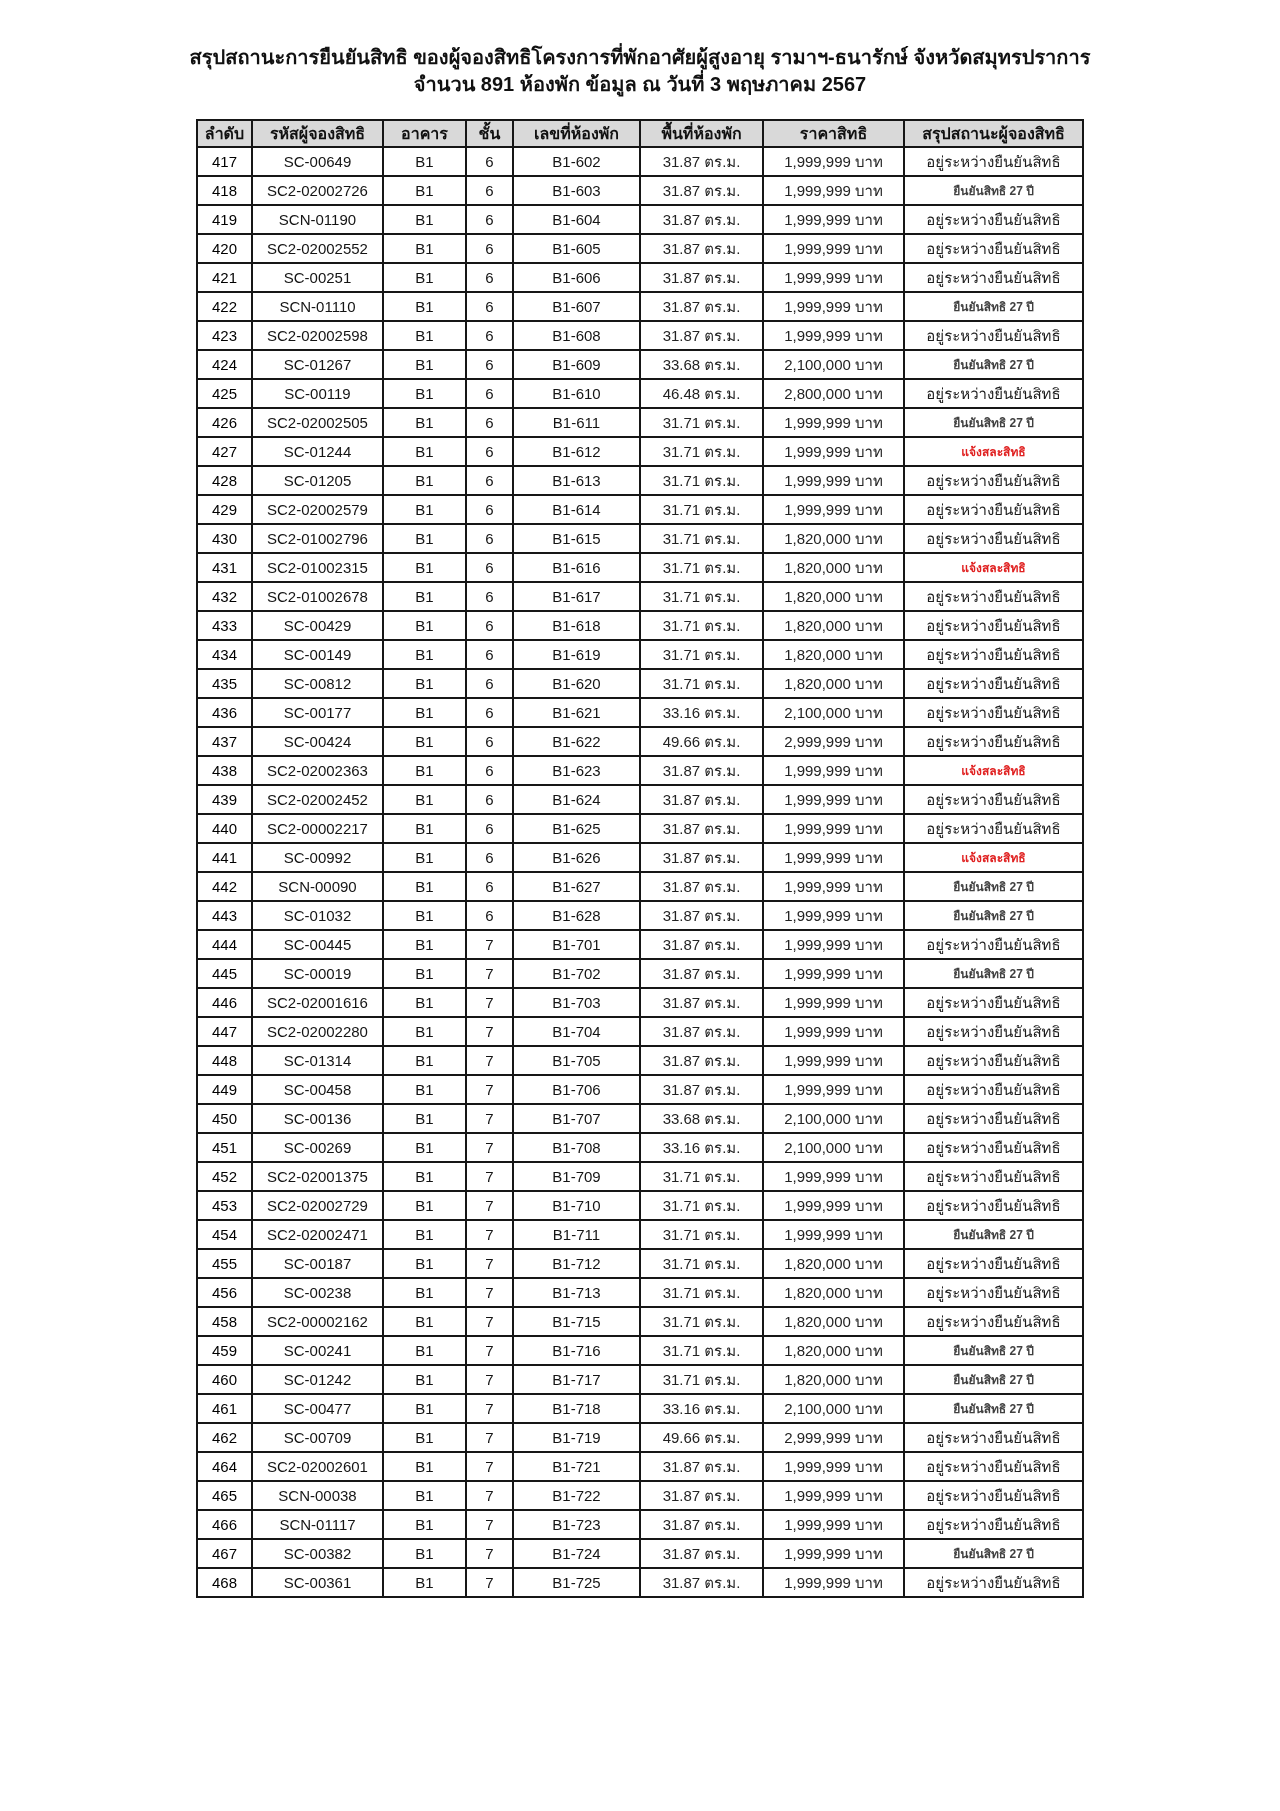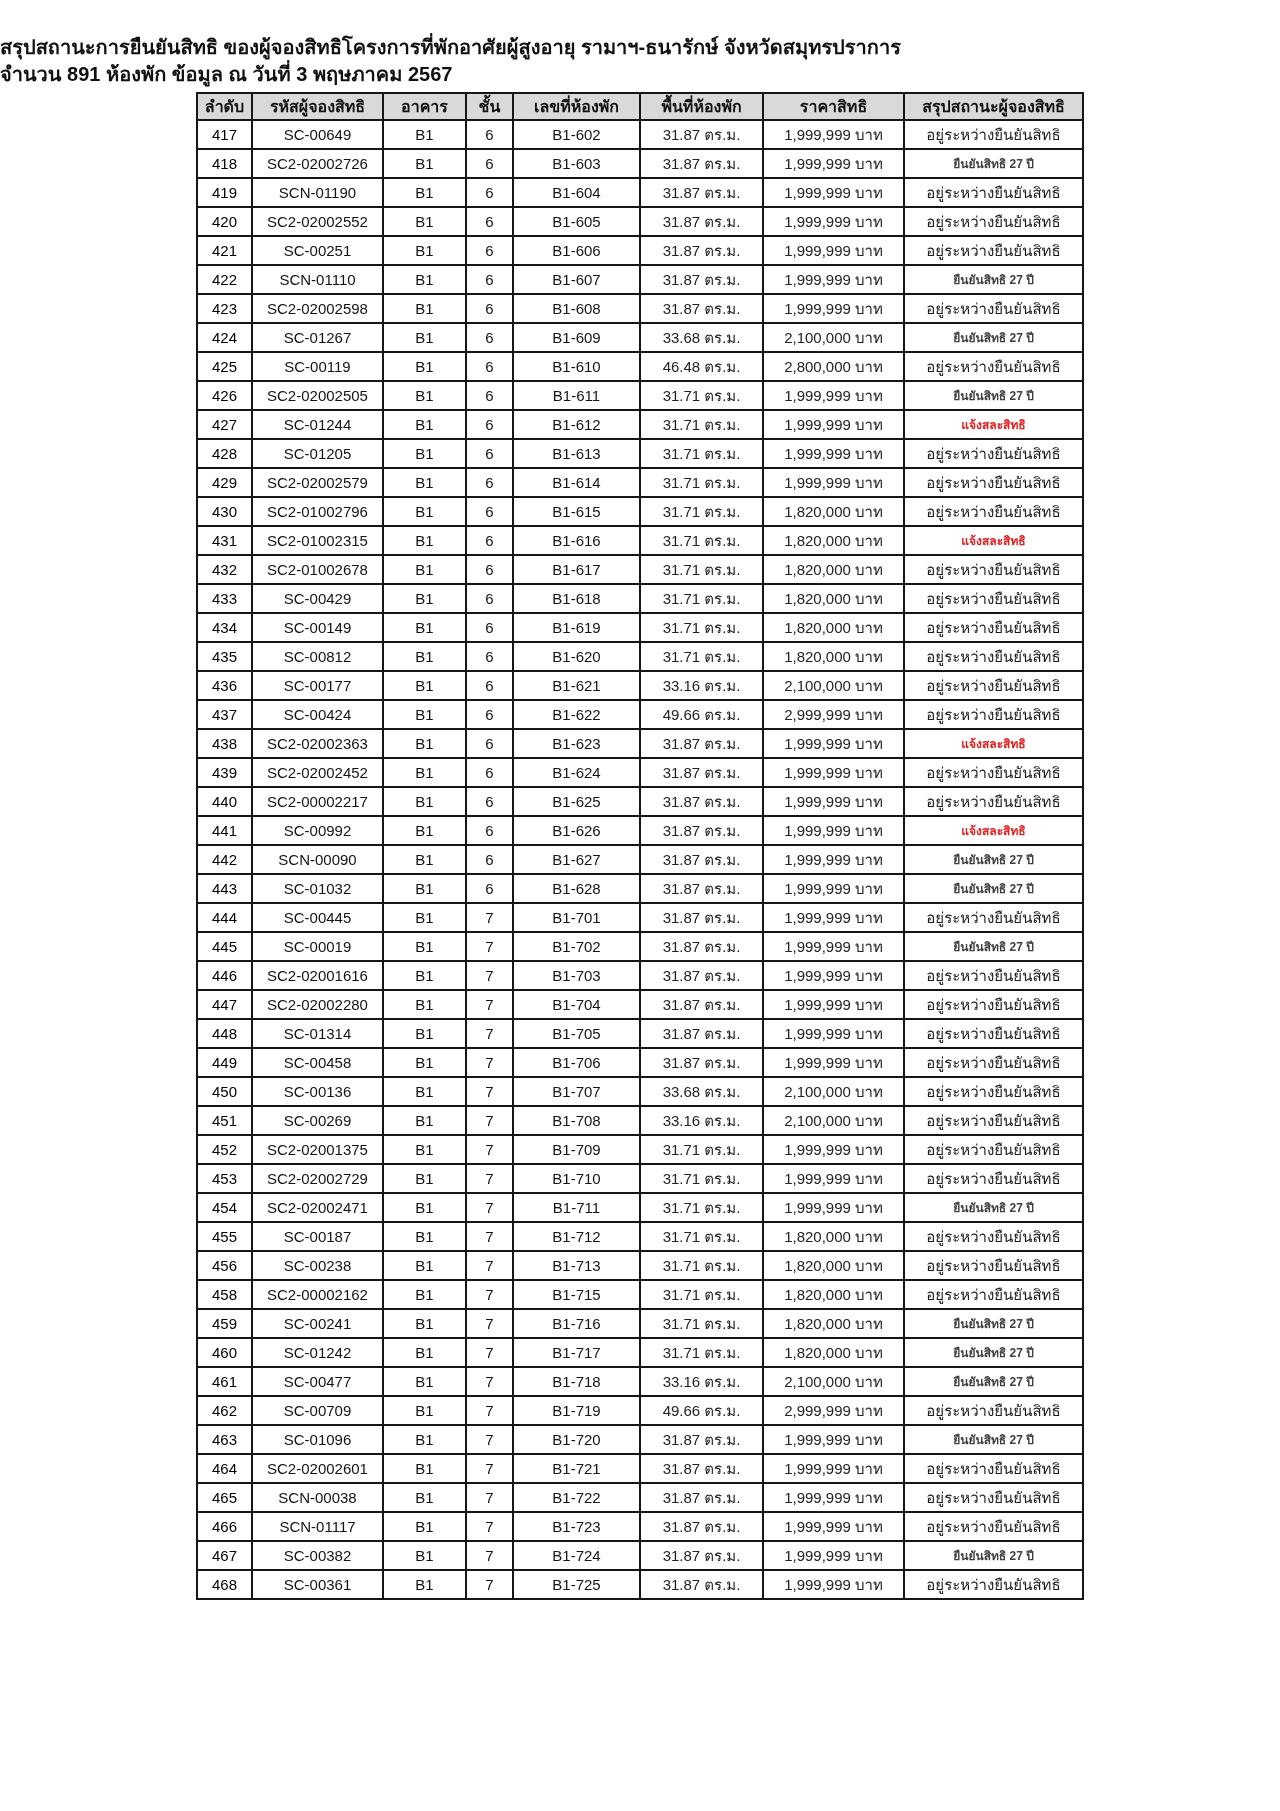--- a/index.html
+++ b/index.html
@@ -5,31 +5,32 @@
   * { margin: 0; padding: 0; box-sizing: border-box; }
   html, body { background: #ffffff; }
   body {
     width: 1280px;
     height: 1811px;
     position: relative;
     font-family: "Liberation Sans", sans-serif;
     color: #111111;
   }
   .doc-header {
-    padding-top: 34px;
+    padding-top: 44px;
+    text-align: center;
   }
   .doc-title, .doc-subtitle {
     font-size: 20px;
     font-weight: bold;
     line-height: 27px;
     color: #111111;
   }
   table.rights-table {
     width: 886px;
-    margin: 4px auto 0 auto;
+    margin: 21px auto 0 auto;
     border-collapse: collapse;
     table-layout: fixed;
   }
   table.rights-table th,
   table.rights-table td {
     border: 2px solid #161616;
     text-align: center;
     vertical-align: middle;
     overflow: hidden;
     white-space: nowrap;
@@ -578,30 +579,20 @@
     <td class="c-no">462</td>
     <td class="c-code">SC-00709</td>
     <td class="c-building">B1</td>
     <td class="c-floor">7</td>
     <td class="c-room">B1-719</td>
     <td class="c-area">49.66 ตร.ม.</td>
     <td class="c-price">2,999,999 บาท</td>
     <td class="c-status status-pending">อยู่ระหว่างยืนยันสิทธิ</td>
   </tr>
 
-  <tr>
-    <td class="c-no">463</td>
-    <td class="c-code">SC-01096</td>
-    <td class="c-building">B1</td>
-    <td class="c-floor">7</td>
-    <td class="c-room">B1-720</td>
-    <td class="c-area">31.87 ตร.ม.</td>
-    <td class="c-price">1,999,999 บาท</td>
-    <td class="c-status status-confirmed">ยืนยันสิทธิ 27 ปี</td>
-  </tr>
 
   <tr>
     <td class="c-no">464</td>
     <td class="c-code">SC2-02002601</td>
     <td class="c-building">B1</td>
     <td class="c-floor">7</td>
     <td class="c-room">B1-721</td>
     <td class="c-area">31.87 ตร.ม.</td>
     <td class="c-price">1,999,999 บาท</td>
     <td class="c-status status-pending">อยู่ระหว่างยืนยันสิทธิ</td>

